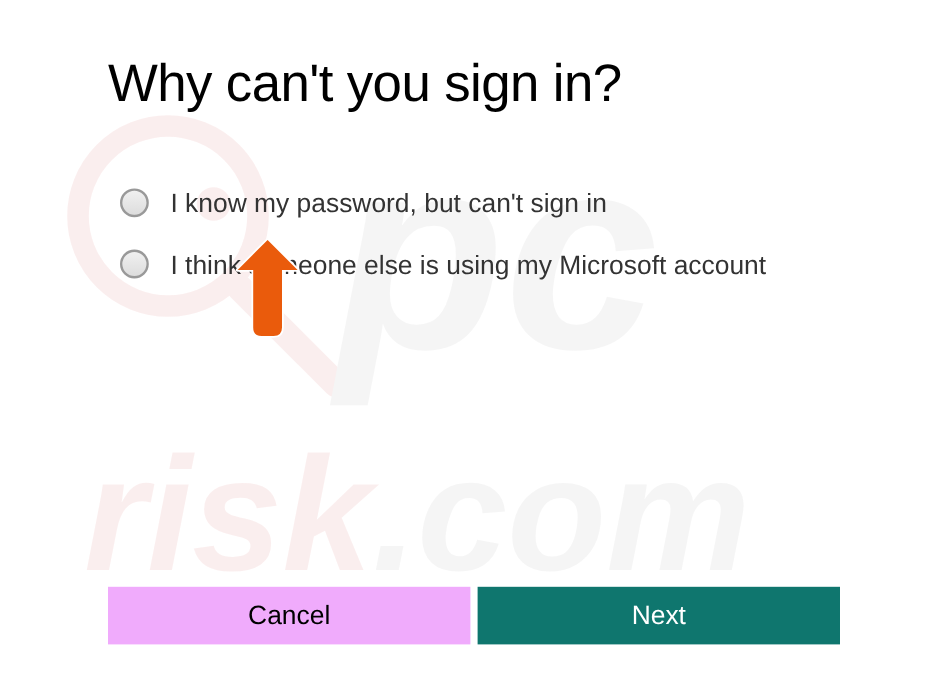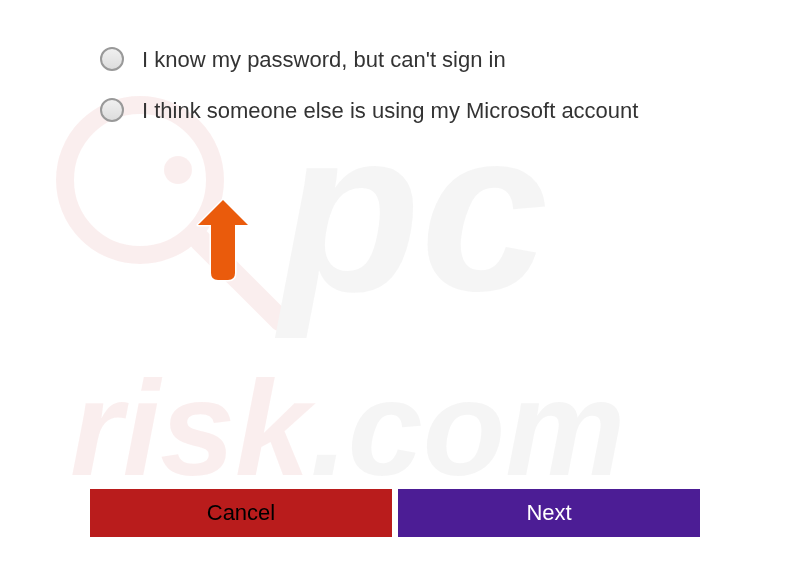--- a/index.html
+++ b/index.html
@@ -93,25 +93,25 @@
       border: none;
       font-size: 22px;
       font-family: inherit;
       font-weight: 400;
       cursor: pointer;
       display: flex;
       align-items: center;
       justify-content: center;
     }
     .btn-cancel {
-      background: #b91c1c;
+      background: #f0abfc;
       color: #000;
     }
     .btn-next {
-      background: #4c1d95;
+      background: #0f766e;
       color: #fff;
     }
     .cursor-arrow {
       position: absolute;
       top: 195px;
       left: 193px;
       z-index: 10;
       pointer-events: none;
     }
   </style>
@@ -122,20 +122,21 @@
   <g opacity="0.08">
     <circle cx="140" cy="180" r="75" fill="none" stroke="#cc3333" stroke-width="18"></circle>
     <circle cx="178" cy="170" r="14" fill="#cc3333"></circle>
     <line x1="200" y1="240" x2="280" y2="320" stroke="#cc3333" stroke-width="22" stroke-linecap="round"></line>
     <text x="280" y="290" font-family="Arial" font-size="230" font-weight="bold" font-style="italic" fill="#888">pc</text>
     <text x="70" y="475" font-family="Arial" font-size="135" font-weight="bold" font-style="italic" fill="#cc3333">risk<tspan fill="#888">.com</tspan></text>
   </g>
 </svg>
 
 <div class="content">
+  <h1 class="title">Why can't you sign in?</h1>
 
   <div class="options">
     <div class="option">
       <span class="radio unselected"></span>
       <span class="option-label">I know my password, but can't sign in</span>
     </div>
     <div class="option">
       <span class="radio unselected"></span>
       <span class="option-label">I think someone else is using my Microsoft account</span>
     </div>

